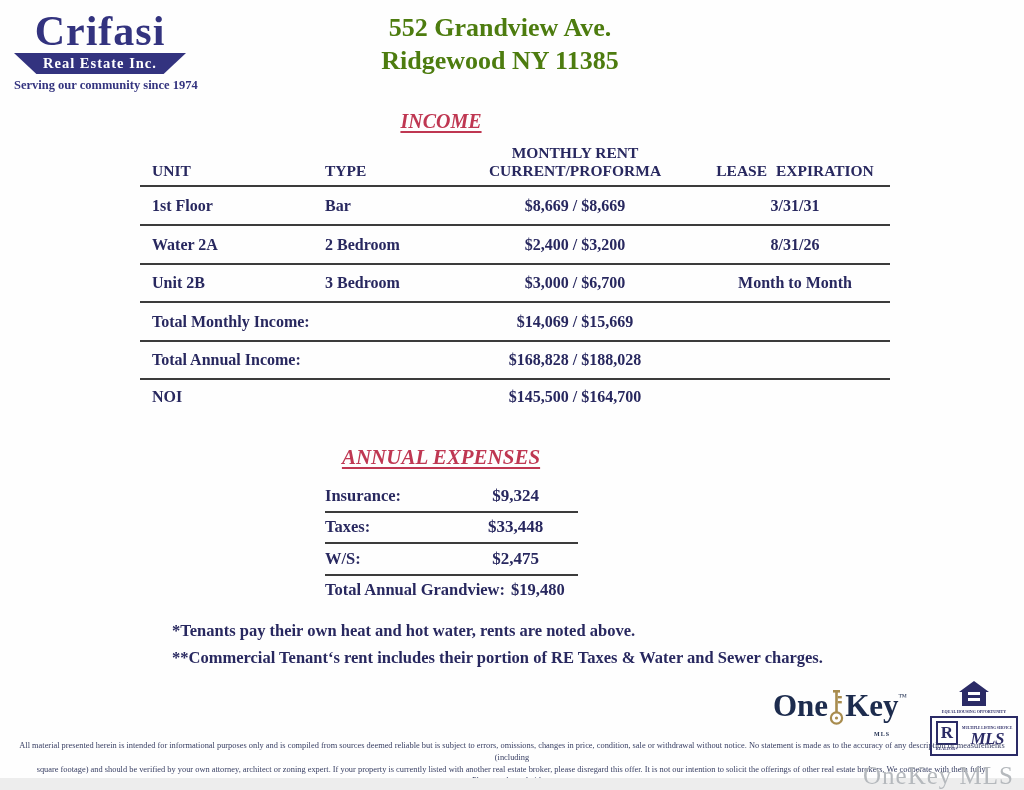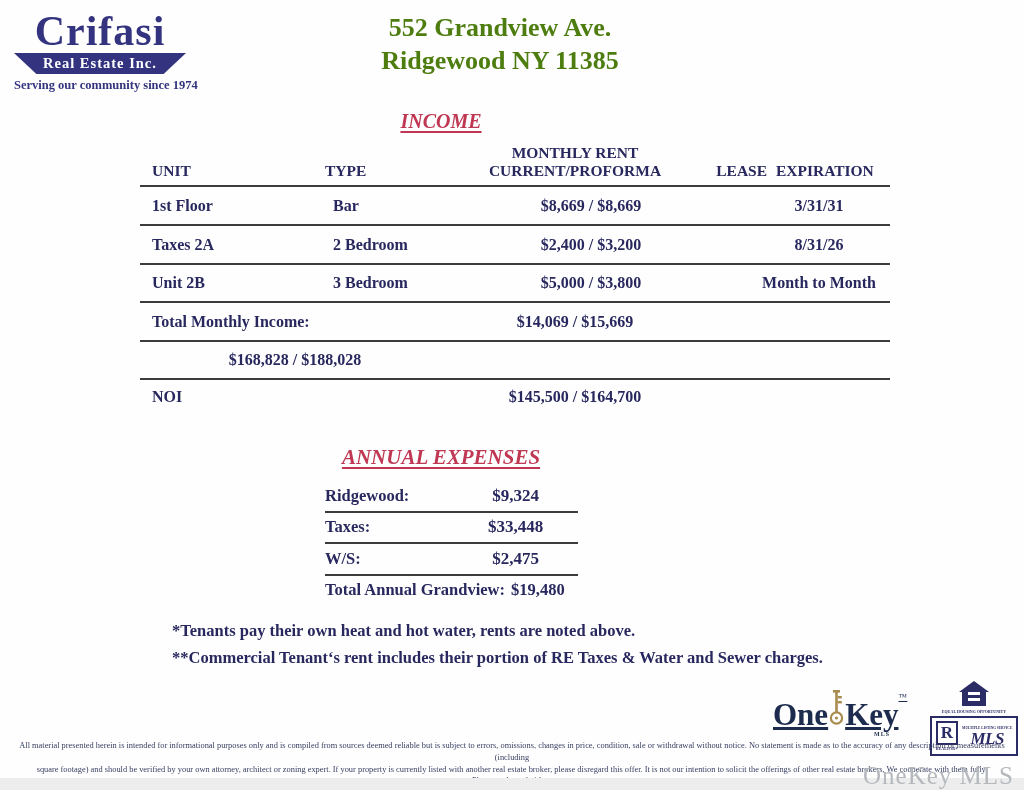--- a/index.html
+++ b/index.html
@@ -27,40 +27,40 @@
     color:#bf3752; font-weight:bold; font-style:italic;
     text-decoration:underline; text-decoration-thickness:2px; text-underline-offset:3px;
   }
   .income-heading { top:110px; } .income-heading span { font-size:20px; }
   .exp-heading { top:445px; } .exp-heading span { font-size:21px; }
   
   .income-table { position:absolute; left:140px; top:133px; width:750px; color:#28285f; font-weight:bold; }
   .irow { display:grid; grid-template-columns:185px 125px 250px 190px; align-items:center; border-bottom:2px solid #3c3c3c; }
   .irow-header { height:54px; align-items:end; font-size:15.5px; }
   .irow-header .cell { padding-bottom:5px; }
-  .irow-data { height:39px; font-size:16px;gap:8px; }
+  .irow-data { height:39px; font-size:16px; }
   .trow { display:grid; grid-template-columns:310px 250px 190px; align-items:center; border-bottom:2px solid #3c3c3c; font-size:16px; }
   .c1 { padding-left:12px; }
   .c2 { padding-left:0px; }
   .center { text-align:center; }
   .ws { word-spacing:5px; }
   .no-line { border-bottom:none; }
   .h-r1 { height:39px; } .h-r2 { height:39px; } .h-r3 { height:38px; }
   .h-t1 { height:39px; } .h-t2 { height:38px; } .h-t3 { height:34px; }
   
   .exp-table { position:absolute; left:325px; top:481px; width:253px; color:#28285f; font-weight:bold; }
   .erow { display:grid; grid-template-columns:128px 125px; align-items:center; border-bottom:2px solid #3c3c3c; height:31.5px; font-size:16.5px; }
   .erow .val { text-align:center; font-size:17px; }
   .exp-total { position:absolute; left:325px; top:580px; color:#28285f; font-weight:bold; font-size:16.5px; }
   .exp-total span { margin-right:6px; }
   
   .notes { position:absolute; left:172px; top:617px; color:#28285f; font-weight:bold; font-size:16.5px; line-height:1.65; }
   
   .onekey { position:absolute; left:773px; top:690px; width:135px; color:#1d2c4e; }
-  .onekey-row { display:flex; align-items:flex-end;text-decoration:underline; }
+  .onekey-row { display:flex; align-items:flex-start; }
   .onekey-word { font-size:31px; font-weight:bold; line-height:1; }
   .onekey-tm { font-size:9px; align-self:flex-start; margin-top:2px; }
   .onekey-key { margin:0 1px; }
   .onekey-mls { font-size:6px; font-weight:bold; color:#1d2c4e; text-align:right; margin-top:1px; padding-right:18px; letter-spacing:1px; }
   .realtor-block { position:absolute; left:930px; top:681px; width:88px; text-align:center; color:#2b2b66; }
   .eho-text { font-size:4px; font-weight:bold; line-height:1.1; }
   .rm-box { margin-top:2px; border:2px solid #2b2b66; background:#fff; display:flex; align-items:center; justify-content:center; gap:4px; padding:3px 2px; }
   .r-col { display:flex; flex-direction:column; align-items:center; }
   .r-letterbox { border:2px solid #2b2b66; width:22px; height:24px; display:flex; align-items:center; justify-content:center; font-size:17px; font-weight:bold; }
   .r-word { font-size:4px; font-weight:bold; margin-top:1px; }
@@ -106,58 +106,59 @@
     </div>
 
     <div class="irow irow-data h-r1">
       <div class="c1">1st Floor</div>
       <div class="c2">Bar</div>
       <div class="center">$8,669 / $8,669</div>
       <div class="center">3/31/31</div>
     </div>
 
     <div class="irow irow-data h-r2">
-      <div class="c1">Taxes 2A</div>
+      <div class="c1">Water 2A</div>
       <div class="c2">2 Bedroom</div>
       <div class="center">$2,400 / $3,200</div>
       <div class="center">8/31/26</div>
     </div>
 
     <div class="irow irow-data h-r3">
       <div class="c1">Unit 2B</div>
       <div class="c2">3 Bedroom</div>
-      <div class="center">$5,000 / $3,800</div>
+      <div class="center">$3,000 / $6,700</div>
       <div class="center">Month to Month</div>
     </div>
 
     <div class="trow h-t1">
       <div class="c1">Total Monthly Income:</div>
       <div class="center">$14,069 / $15,669</div>
       <div></div>
     </div>
 
     <div class="trow h-t2">
+      <div class="c1">Total Annual Income:</div>
       <div class="center">$168,828 / $188,028</div>
       <div></div>
     </div>
 
     <div class="trow h-t3 no-line">
       <div class="c1">NOI</div>
       <div class="center">$145,500 / $164,700</div>
       <div></div>
     </div>
   </div>
 
   <div class="sec-heading exp-heading">
     <span>ANNUAL EXPENSES</span>
   </div>
 
   <div class="exp-table">
     <div class="erow">
-      <div>Ridgewood:</div>
+      <div>Insurance:</div>
       <div class="val">$9,324</div>
     </div>
     <div class="erow">
       <div>Taxes:</div>
       <div class="val">$33,448</div>
     </div>
     <div class="erow">
       <div>W/S:</div>
       <div class="val">$2,475</div>
     </div>

